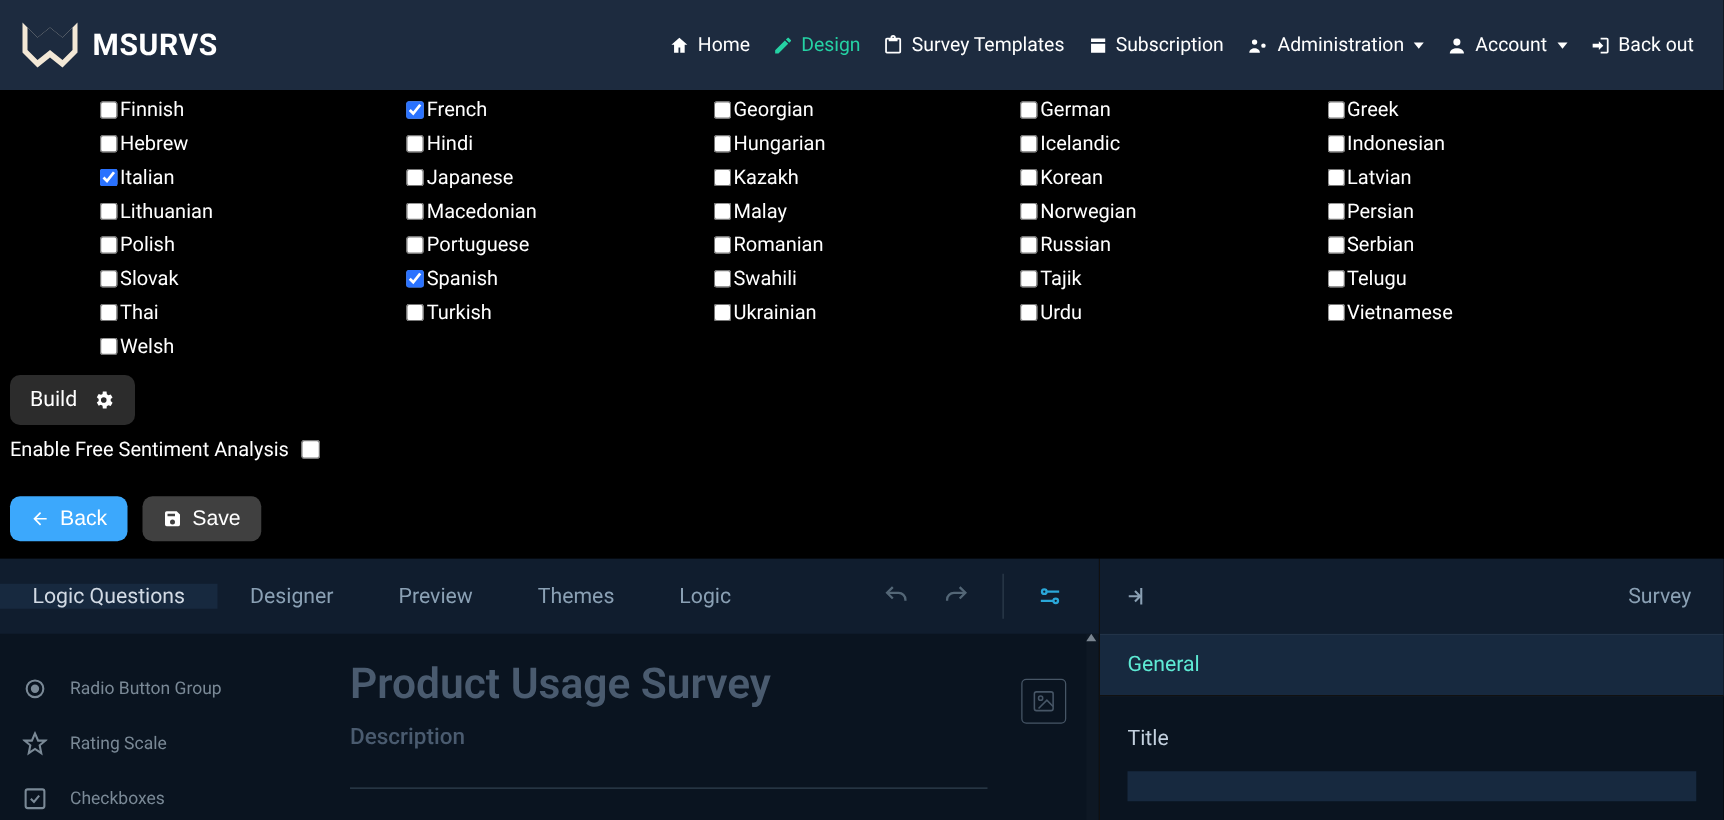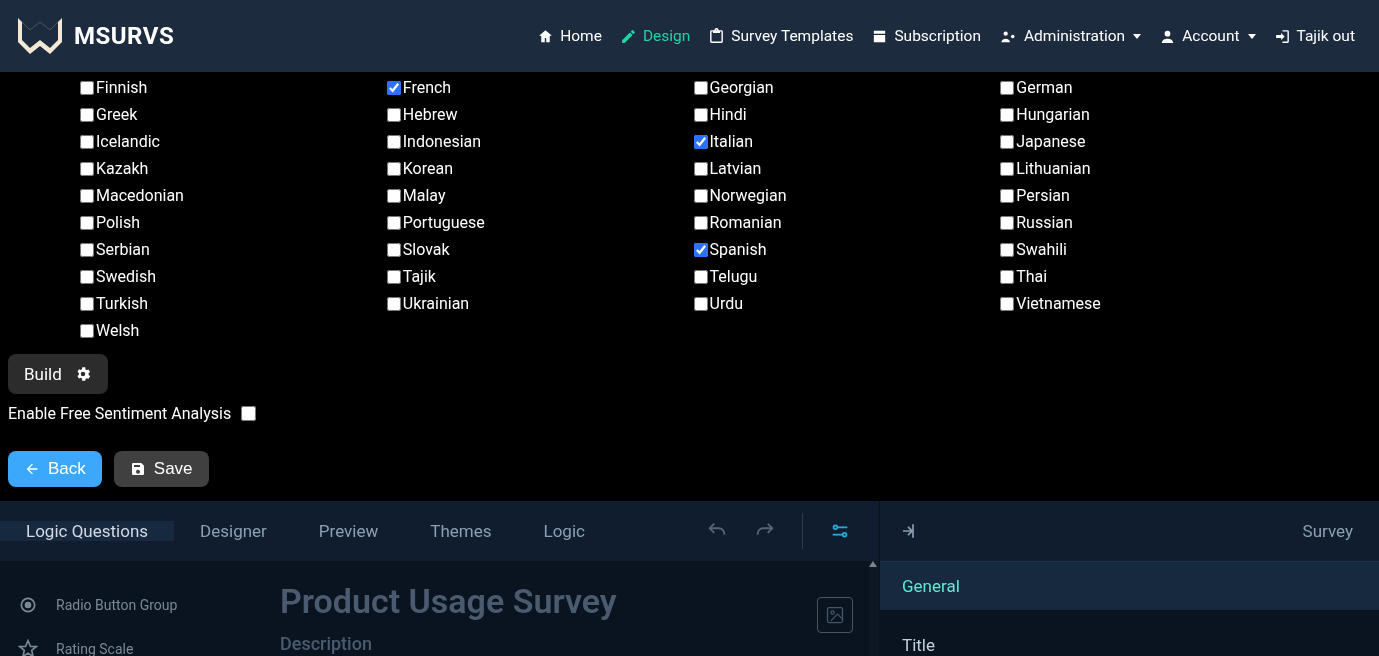--- a/index.html
+++ b/index.html
@@ -50,21 +50,21 @@
   .nav-link svg { flex-shrink: 0; }
   .caret-down {
     width: 0; height: 0;
     border-left: 4px solid transparent;
     border-right: 4px solid transparent;
     border-top: 5px solid currentColor;
     margin-left: 2px;
   }
   .lang-grid {
     display: grid;
-    grid-template-columns: repeat(4, 1fr);
+    grid-template-columns: repeat(5, 1fr);
     column-gap: 0;
     row-gap: 8px;
     padding: 6px 72px 0 80px;
     color: #fff;
     font-size: 16px;
   }
   .lang-item { display: flex; align-items: center; gap: 2px; }
   .lang-item input[type=checkbox] {
     width: 14px; height: 14px;
     accent-color: #2a72ff;
@@ -302,21 +302,21 @@
           <circle cx="12" cy="8" r="4"></circle>
           <path d="M4 21c0-4 4-6 8-6s8 2 8 6"></path>
         </svg>
       <span>Account</span>
       <span class="caret-down"></span>
     </a>
     <a class="nav-link">
       <svg width="17" height="17" viewBox="0 0 24 24" fill="currentColor">
           <path d="M10 17l5-5-5-5v3H3v4h7v3zM19 3h-7v2h7v14h-7v2h7a2 2 0 002-2V5a2 2 0 00-2-2z"></path>
         </svg>
-      <span>Tajik out</span>
+      <span>Back out</span>
     </a>
   </div>
 </div>
 
 
 <div class="lang-grid" id="lang-grid">
     <label class="lang-item">
       <input type="checkbox" style="">
       <span>Finnish</span>
     </label>
@@ -420,24 +420,20 @@
       <input type="checkbox" style="">
       <span>Slovak</span>
     </label>
     <label class="lang-item">
       <input type="checkbox" checked="" style="">
       <span>Spanish</span>
     </label>
     <label class="lang-item">
       <input type="checkbox" style="">
       <span>Swahili</span>
-    </label>
-    <label class="lang-item">
-      <input type="checkbox" style="">
-      <span>Swedish</span>
     </label>
     <label class="lang-item">
       <input type="checkbox" style="">
       <span>Tajik</span>
     </label>
     <label class="lang-item">
       <input type="checkbox" style="">
       <span>Telugu</span>
     </label>
     <label class="lang-item">

